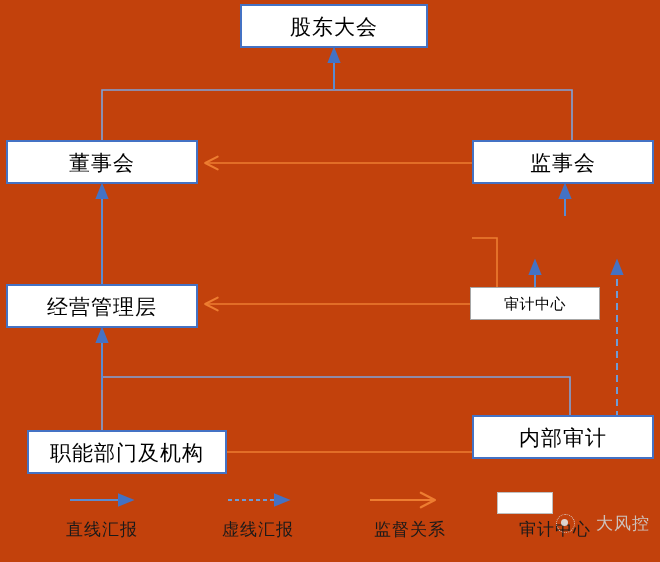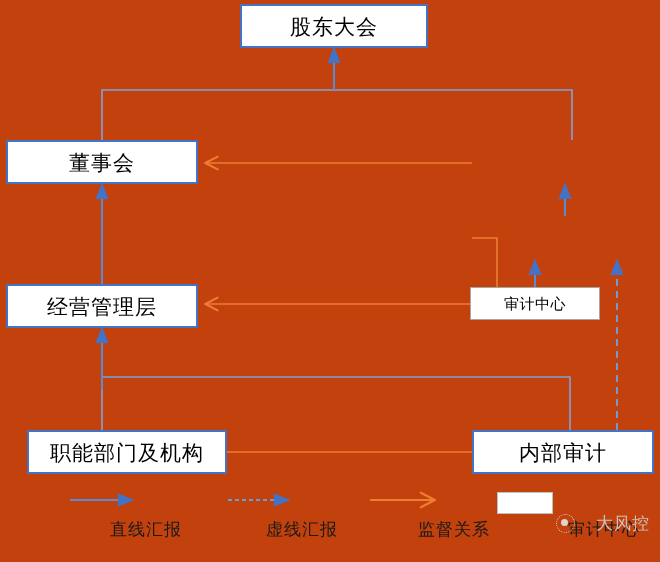--- a/index.html
+++ b/index.html
@@ -55,21 +55,21 @@
   }
 
   
   #node-shareholders { left: 240px; top: 4px;   width: 188px; height: 44px; }
   #node-board        { left: 6px;   top: 140px; width: 192px; height: 44px; }
   #node-supervisors  { left: 472px; top: 140px; width: 182px; height: 44px; }
   #node-audit-comm   { left: 472px; top: 216px; width: 182px; height: 44px; }
   #node-audit-center { left: 470px; top: 287px; width: 130px; height: 33px; }
   #node-management   { left: 6px;   top: 284px; width: 192px; height: 44px; }
   #node-functional   { left: 6px;   top: 430px; width: 200px; height: 44px; margin-left: 21px; }
-  #node-internal     { left: 472px; top: 430px; width: 182px; height: 44px; }
+  #node-internal     { left: 472px; top: 415px; width: 182px; height: 44px; }
 
   
   .legend {
     position: absolute;
     left: 0;
     top: 486px;
     width: 660px;
     height: 76px;
     z-index: 6;
   }
@@ -89,21 +89,21 @@
   }
   #legend-item-solid   { left: 22px;  top: 0; width: 160px; }
   #legend-item-dashed  { left: 178px; top: 0; width: 160px; }
   #legend-item-orange  { left: 330px; top: 0; width: 160px; }
   #legend-item-box     { left: 470px; top: 0; width: 170px; }
 
   .legend-item .legend-text {
     left: 0;
     top: 32px;
     width: 100%;
-    text-align: right;
+    text-align: center;
   }
   .legend-item .legend-glyph {
     left: 0;
     top: 2px;
     width: 100%;
     height: 24px;
   }
   .legend-box-shape {
     position: absolute;
     left: 50%;
@@ -205,20 +205,23 @@
   </svg>
 
   <div class="node node-blue" id="node-shareholders">
     <span class="node-label">股东大会</span>
   </div>
 
   <div class="node node-blue" id="node-board">
     <span class="node-label">董事会</span>
   </div>
 
+  <div class="node node-blue" id="node-supervisors">
+    <span class="node-label">监事会</span>
+  </div>
 
 
   <div class="node node-blue" id="node-management">
     <span class="node-label">经营管理层</span>
   </div>
 
   <div class="node node-gray" id="node-audit-center">
     <span class="node-label-sm">审计中心</span>
   </div>
 

